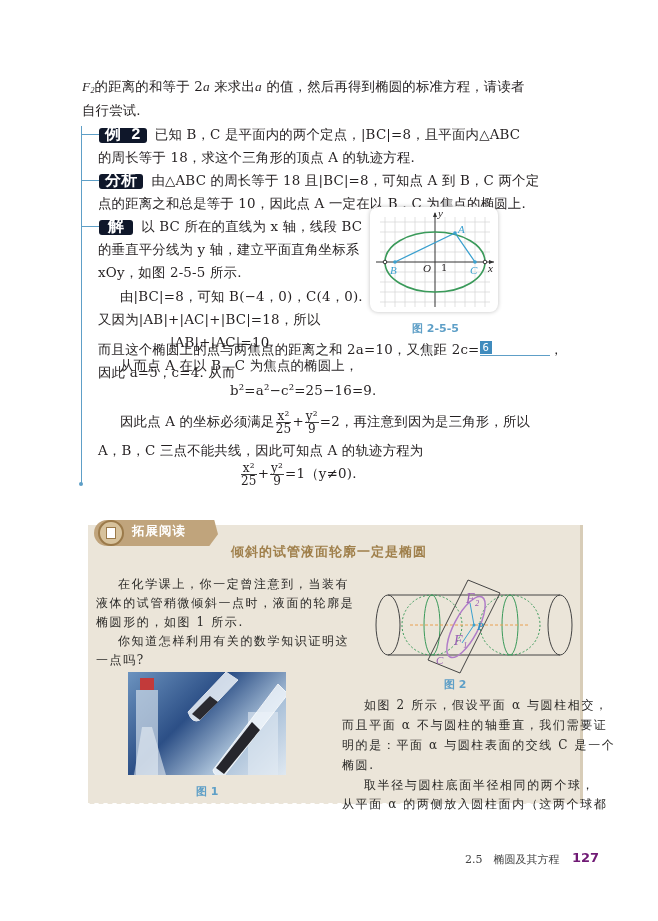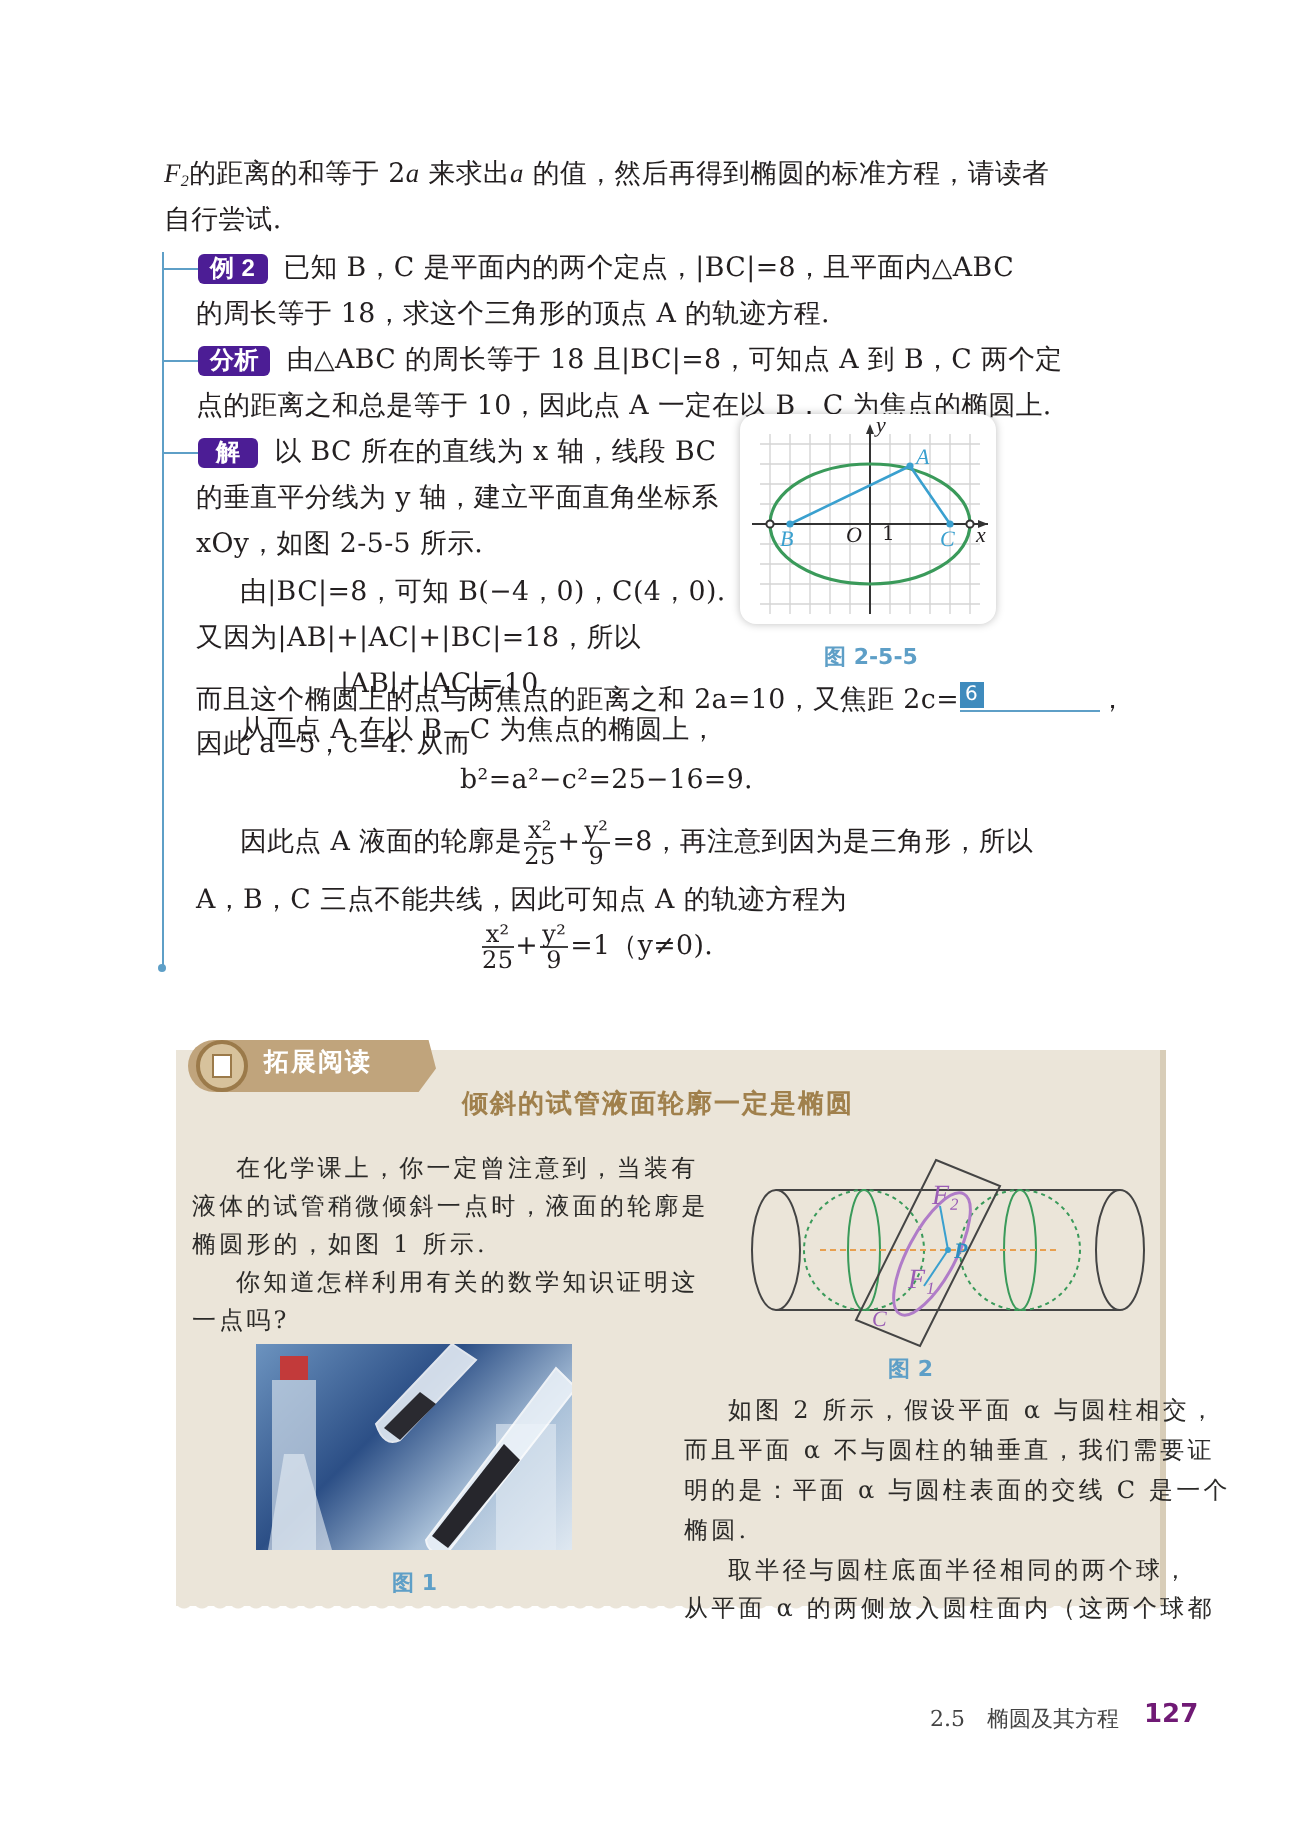--- a/index.html
+++ b/index.html
@@ -2,22 +2,22 @@
 <html><head>
 <meta charset="utf-8">
 <style>
   html, body { margin:0; padding:0; background:#ffffff; }
   body { width:658px; height:921px; position:relative; overflow:hidden;
          font-family:"DejaVu Serif","Liberation Serif",serif; color:#231f20; }
   .abs { position:absolute; }
   .line { position:absolute; font-size:13.4px; line-height:18px; white-space:nowrap; letter-spacing:0.2px; }
   .i { font-style:italic; font-family:"Liberation Serif","DejaVu Serif",serif; }
   .sub { font-size:8px; vertical-align:-2px; }
-  .tag { display:inline-block; background:#4c1d95; color:#fff; font-family:Liberation Sans, sans-serif;
-         font-size:12px; line-height:15px; padding:0 6px; border-radius:3px; margin-right:8px; font-weight:bold; }
+  .tag { display:inline-block; background:#0f172a; color:#fff; font-family:Liberation Mono, monospace;
+         font-size:16px; line-height:15px; padding:0 6px; border-radius:3px; margin-right:8px; font-weight:bold; }
   .vline { position:absolute; left:81px; top:126px; width:1px; height:358px; background:#5e9fc7; }
   .dot { position:absolute; left:79px; top:482px; width:4px; height:4px; border-radius:2px; background:#5e9fc7; }
   .hconn { position:absolute; height:1px; background:#5e9fc7; left:81px; }
   .frac { display:inline-block; vertical-align:middle; text-align:center; line-height:12px; font-size:12px; margin:0 1px; }
   .frac .num { display:block; border-bottom:1px solid #404040; padding:0 1px; }
   .frac .den { display:block; }
   .blank { display:inline-block; width:70px; border-bottom:1px solid #5e9fc7; position:relative; height:14px; vertical-align:-2px; }
   .blank .ans { position:absolute; left:0; top:0; background:#3f8bbd; color:#fff; font-size:10px; line-height:13px; padding:0 3px; font-family:"DejaVu Sans",sans-serif; }
   .fig-cap { font-family:"DejaVu Sans","Liberation Sans",sans-serif; color:#5e9fc7; font-size:11px; font-weight:bold; }
   
@@ -111,21 +111,21 @@
 </div>
 <div class="abs fig-cap" style="left:412px;top:321px;">图 2-5-5</div>
 
 <div class="line" style="left:98px;top:341px;">
   <span>而且这个椭圆上的点与两焦点的距离之和 2a=10，又焦距 2c=</span><span class="blank"><span class="ans">6</span></span><span>，</span>
 </div>
 <div class="line" style="left:98px;top:364px;">因此 a=5，c=4. 从而</div>
 <div class="line" style="left:230px;top:382px;">b²=a²−c²=25−16=9.</div>
 
 <div class="line" style="left:120px;top:408px;line-height:28px;">
-  <span>因此点 A 液面的轮廓是</span><span class="frac"><span class="num">x²</span><span class="den">25</span></span>+<span class="frac"><span class="num">y²</span><span class="den">9</span></span><span>=8，再注意到因为是三角形，所以</span>
+  <span>因此点 A 的坐标必须满足</span><span class="frac"><span class="num">x²</span><span class="den">25</span></span>+<span class="frac"><span class="num">y²</span><span class="den">9</span></span><span>=2，再注意到因为是三角形，所以</span>
 </div>
 <div class="line" style="left:98px;top:442px;">A，B，C 三点不能共线，因此可知点 A 的轨迹方程为</div>
 <div class="line" style="left:240px;top:460px;line-height:28px;">
   <span class="frac"><span class="num">x²</span><span class="den">25</span></span>+<span class="frac"><span class="num">y²</span><span class="den">9</span></span><span>=1（y≠0).</span>
 </div>
 
 <div class="rbox"></div>
 <div class="rbox-scallop"></div>
 <div class="rtab"></div>
 <div class="rtab-icon">

